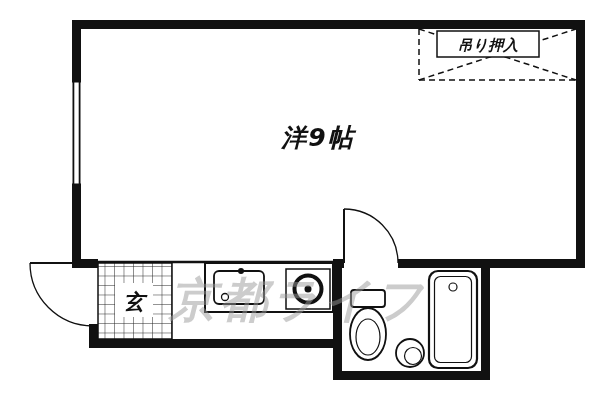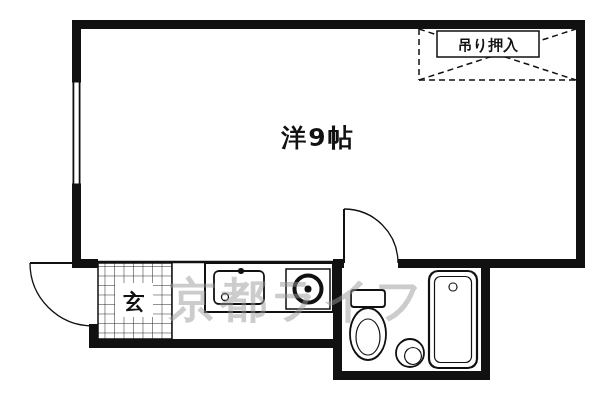--- a/index.html
+++ b/index.html
@@ -3,20 +3,21 @@
 <meta charset="utf-8">
 <style>
   html, body { margin: 0; padding: 0; background: #ffffff; }
   .stage {
     position: relative;
     width: 600px;
     height: 382px;
     background: #ffffff;
     font-family: "DejaVu Sans", "Liberation Sans", sans-serif;
     overflow: hidden;
+    font-style: italic;
   }
   svg { display: block; }
   .wall { fill: #111111; }
   .thinline { stroke: #111111; fill: none; }
   .dashed { stroke: #111111; stroke-width: 1.5; fill: none; stroke-dasharray: 6 4; }
   .fixture { fill: #ffffff; stroke: #111111; }
   .label-jp {
     font-family: "DejaVu Sans", "Liberation Sans", sans-serif;
     fill: #111111;
     font-weight: bold;

